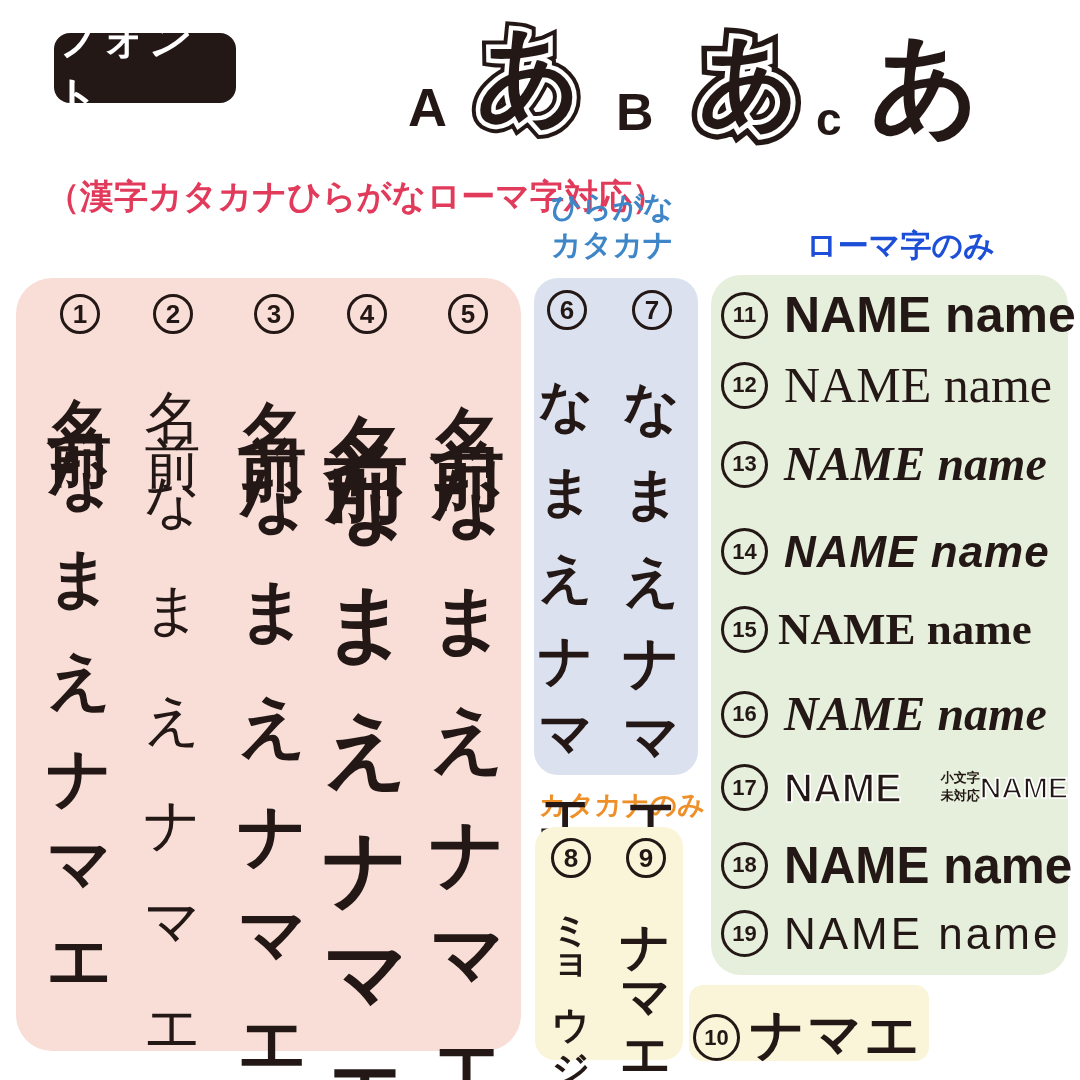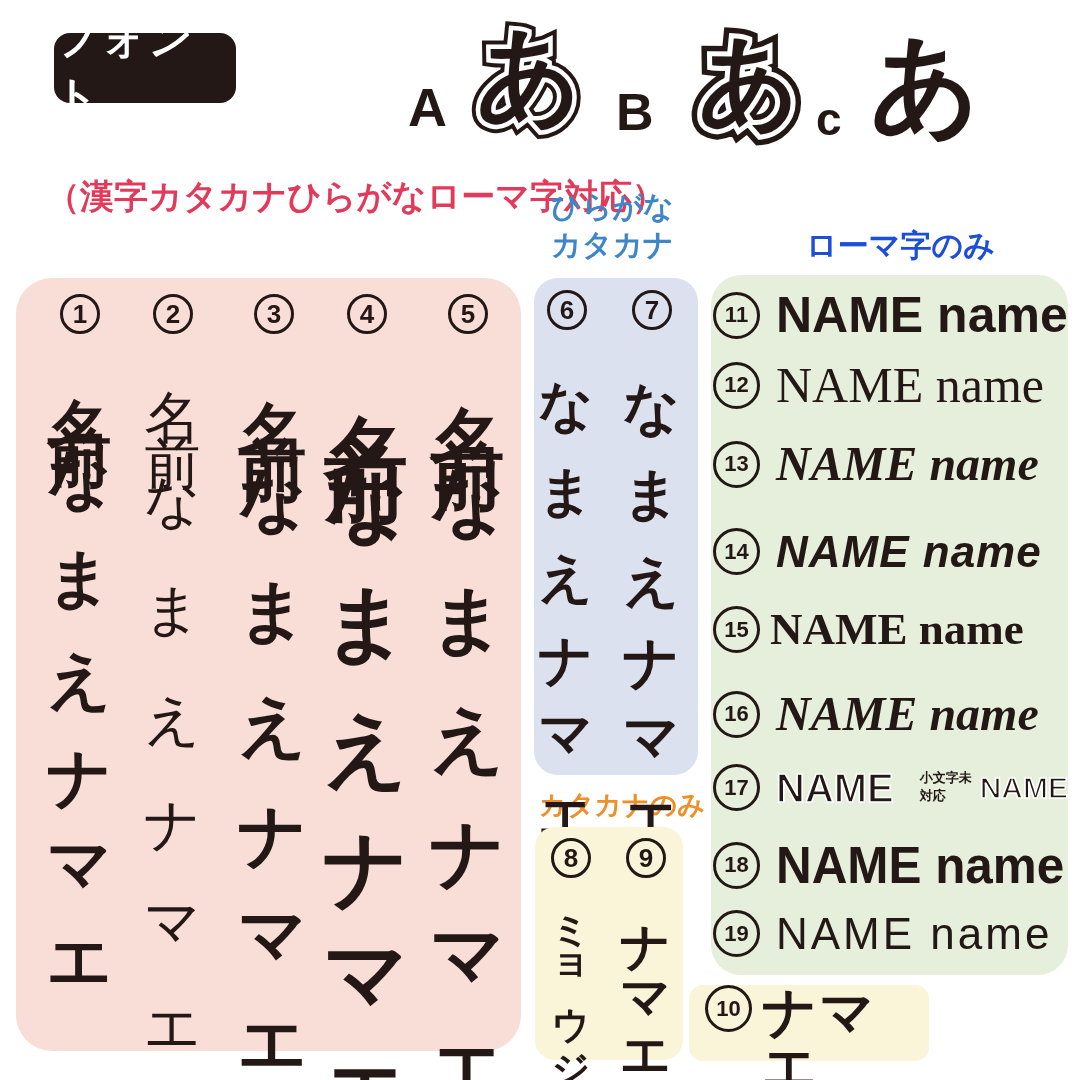--- a/index.html
+++ b/index.html
@@ -34,42 +34,42 @@
   .label-green{position:absolute;left:800px;top:225px;font-size:31px;font-weight:800;color:#1d4ed8;}
   .label-orange{position:absolute;left:533px;top:787px;font-size:27px;font-weight:800;color:#ee8f27;}
 
   
   .panel{position:absolute;}
   .panel-pink{left:10px;top:278px;width:505px;height:773px;background:#f8ded7;border-radius:36px;}
   .panel-blue{left:528px;top:278px;width:164px;height:497px;background:#dce1f0;border-radius:24px;}
   .panel-green{left:705px;top:275px;width:357px;height:700px;background:#e6efdc;border-radius:30px;}
   .panel-cream8{left:529px;top:827px;width:148px;height:233px;background:#faf4d8;border-radius:20px;}
   .panel-cream10{left:683px;top:985px;width:240px;height:76px;background:#faf4d8;border-radius:14px;
-                 display:flex;align-items:flex-start;gap:10px;padding-left:16px;box-sizing:border-box;}
+                 display:flex;align-items:flex-end;gap:10px;padding-left:4px;box-sizing:border-box;}
 
   
   .circ{width:40px;height:40px;border:3px solid #231815;border-radius:50%;box-sizing:border-box;
         display:flex;align-items:center;justify-content:center;font-size:26px;font-weight:800;line-height:1;flex:0 0 auto;}
   .circ.lg{width:47px;height:47px;font-size:22px;}
 
   
   .v-col{position:absolute;display:flex;flex-direction:column;align-items:center;gap:12px;transform:translateX(-50%);}
   .v-text{writing-mode:vertical-rl;text-orientation:upright;line-height:1;white-space:nowrap;}
   .f1{font-size:64px;font-weight:900;letter-spacing:28px;}
   .f2{font-size:56px;font-weight:400;letter-spacing:45px;}
   .f3{font-size:68px;font-weight:900;letter-spacing:36px;}
   .f4{font-size:84px;font-weight:600;letter-spacing:28px;}
   .f5{font-size:74px;font-weight:600;letter-spacing:34px;font-family:"Liberation Serif", serif;}
   .f6{font-size:54px;font-weight:900;letter-spacing:24px;}
   .f7{font-size:56px;font-weight:900;letter-spacing:22px;}
   .f8{font-size:38px;font-weight:900;letter-spacing:2px;}
   .f9{font-size:50px;font-weight:900;letter-spacing:4px;}
 
   
-  .h-row{position:absolute;left:2px;display:flex;align-items:center;gap:16px;}
+  .h-row{position:absolute;left:10px;display:flex;align-items:center;gap:16px;text-align:right;}
   .sample{white-space:nowrap;line-height:1;}
   .s11{font-size:50px;font-weight:800;}
   .s12{font-size:50px;font-weight:400;font-family:"Liberation Serif", serif;}
   .s13{font-size:48px;font-weight:700;font-style:italic;font-family:"Liberation Serif", serif;}
   .s14{font-size:44px;font-weight:800;font-style:italic;letter-spacing:1px;}
   .s15{font-size:45px;font-weight:800;font-family:"Liberation Serif", serif;}
   .s16{font-size:48px;font-weight:800;font-style:italic;font-family:"Liberation Serif", serif;}
   .s18{font-size:52px;font-weight:900;transform:scaleX(.95);transform-origin:left center;}
   .s19{font-size:44px;font-weight:500;letter-spacing:3px;}
 

